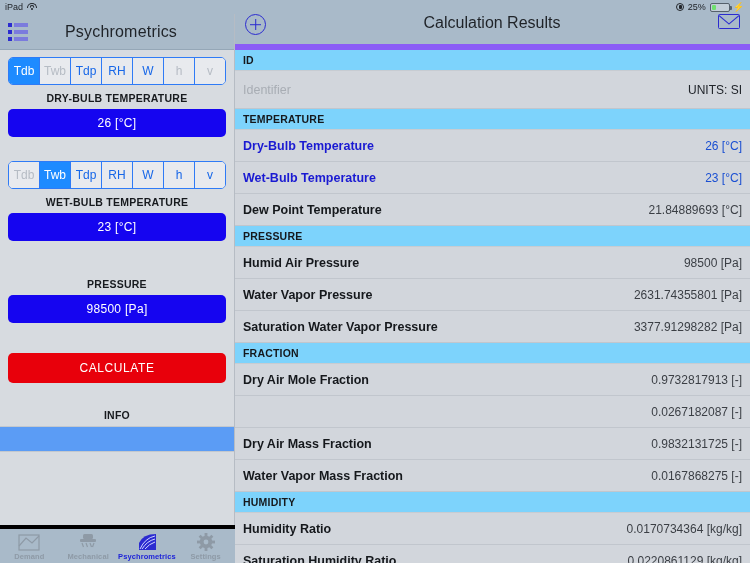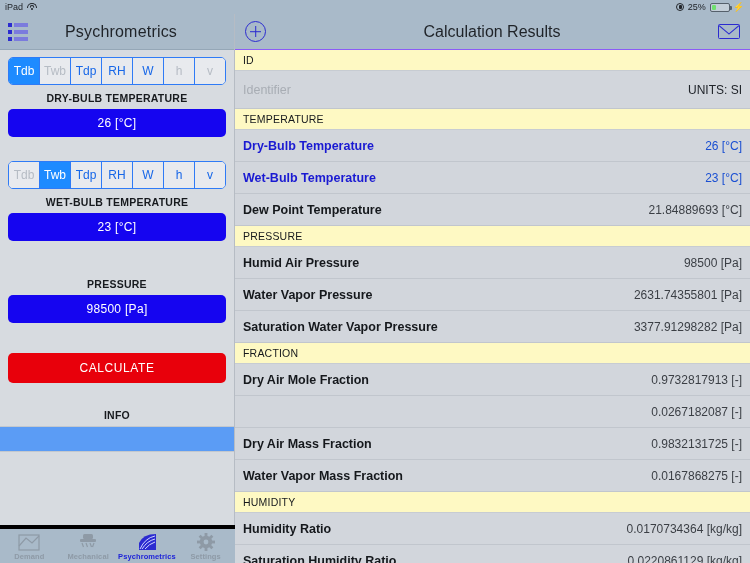--- a/index.html
+++ b/index.html
@@ -111,22 +111,22 @@
     flex: 1; display: flex; flex-direction: column; align-items: center;
     justify-content: center; gap: 1px;
   }
   .tab .lbl { font-size: 7.5px; font-weight: bold; color: #8e9aa6; letter-spacing: .1px; }
   .tab.active .lbl { color: #1e23d8; }
   .tab .ico { height: 19px; display: flex; align-items: flex-end; }
 
   
   .right { flex: 1; display: flex; flex-direction: column; min-width: 0; background: #d2d6dc; }
   .right-nav {
-    height: 36px; background: #a9bac9; display: flex; align-items: center;
-    padding: 0 10px; border-bottom: 1px solid #8b5cf6;
+    height: 36px; background: #a9bac9; display: flex; align-items: flex-start;
+    padding: 0 10px; border-bottom: 6px solid #8b5cf6;
   }
   .plus-ico {
     width: 21px; height: 21px; border: 1.6px solid #2b2bd0; border-radius: 50%;
     position: relative;
   }
   .plus-ico:before, .plus-ico:after {
     content: ""; position: absolute; background: #2b2bd0;
   }
   .plus-ico:before { left: 4px; right: 4px; top: 50%; height: 1.6px; transform: translateY(-50%); }
   .plus-ico:after { top: 4px; bottom: 4px; left: 50%; width: 1.6px; transform: translateX(-50%); }
@@ -136,22 +136,22 @@
     position: relative; overflow: hidden;
   }
   .mail-ico:before, .mail-ico:after {
     content: ""; position: absolute; top: -1px; width: 15px; height: 1.4px; background: #2b2bd0;
   }
   .mail-ico:before { left: -1px; transform-origin: left top; transform: rotate(40deg); }
   .mail-ico:after  { right: -1px; transform-origin: right top; transform: rotate(-40deg); }
 
   .results { flex: 1; overflow: hidden; }
   .sec-head {
-    background: #fef9c3; height: 21px; display: flex; align-items: center;
-    padding: 0 8px; font-size: 10.5px; font-weight: normal; color: #15181c;
+    background: #7dd3fc; height: 21px; display: flex; align-items: center;
+    padding: 0 8px; font-size: 10.5px; font-weight: bold; color: #15181c;
     letter-spacing: .2px; border-bottom: 1px solid #c7ccd2;
   }
   .row {
     height: 32px; display: flex; align-items: center; padding: 0 8px;
     background: #d2d6dc; border-bottom: 1px solid #c1c6cd;
   }
   .row .k { font-size: 12.5px; font-weight: bold; color: #15181c; }
   .row .v { margin-left: auto; font-size: 12px; color: #3b3f45; }
   .row.blue .k { color: #1a1ad2; }
   .row.blue .v { color: #1a4fd2; }

